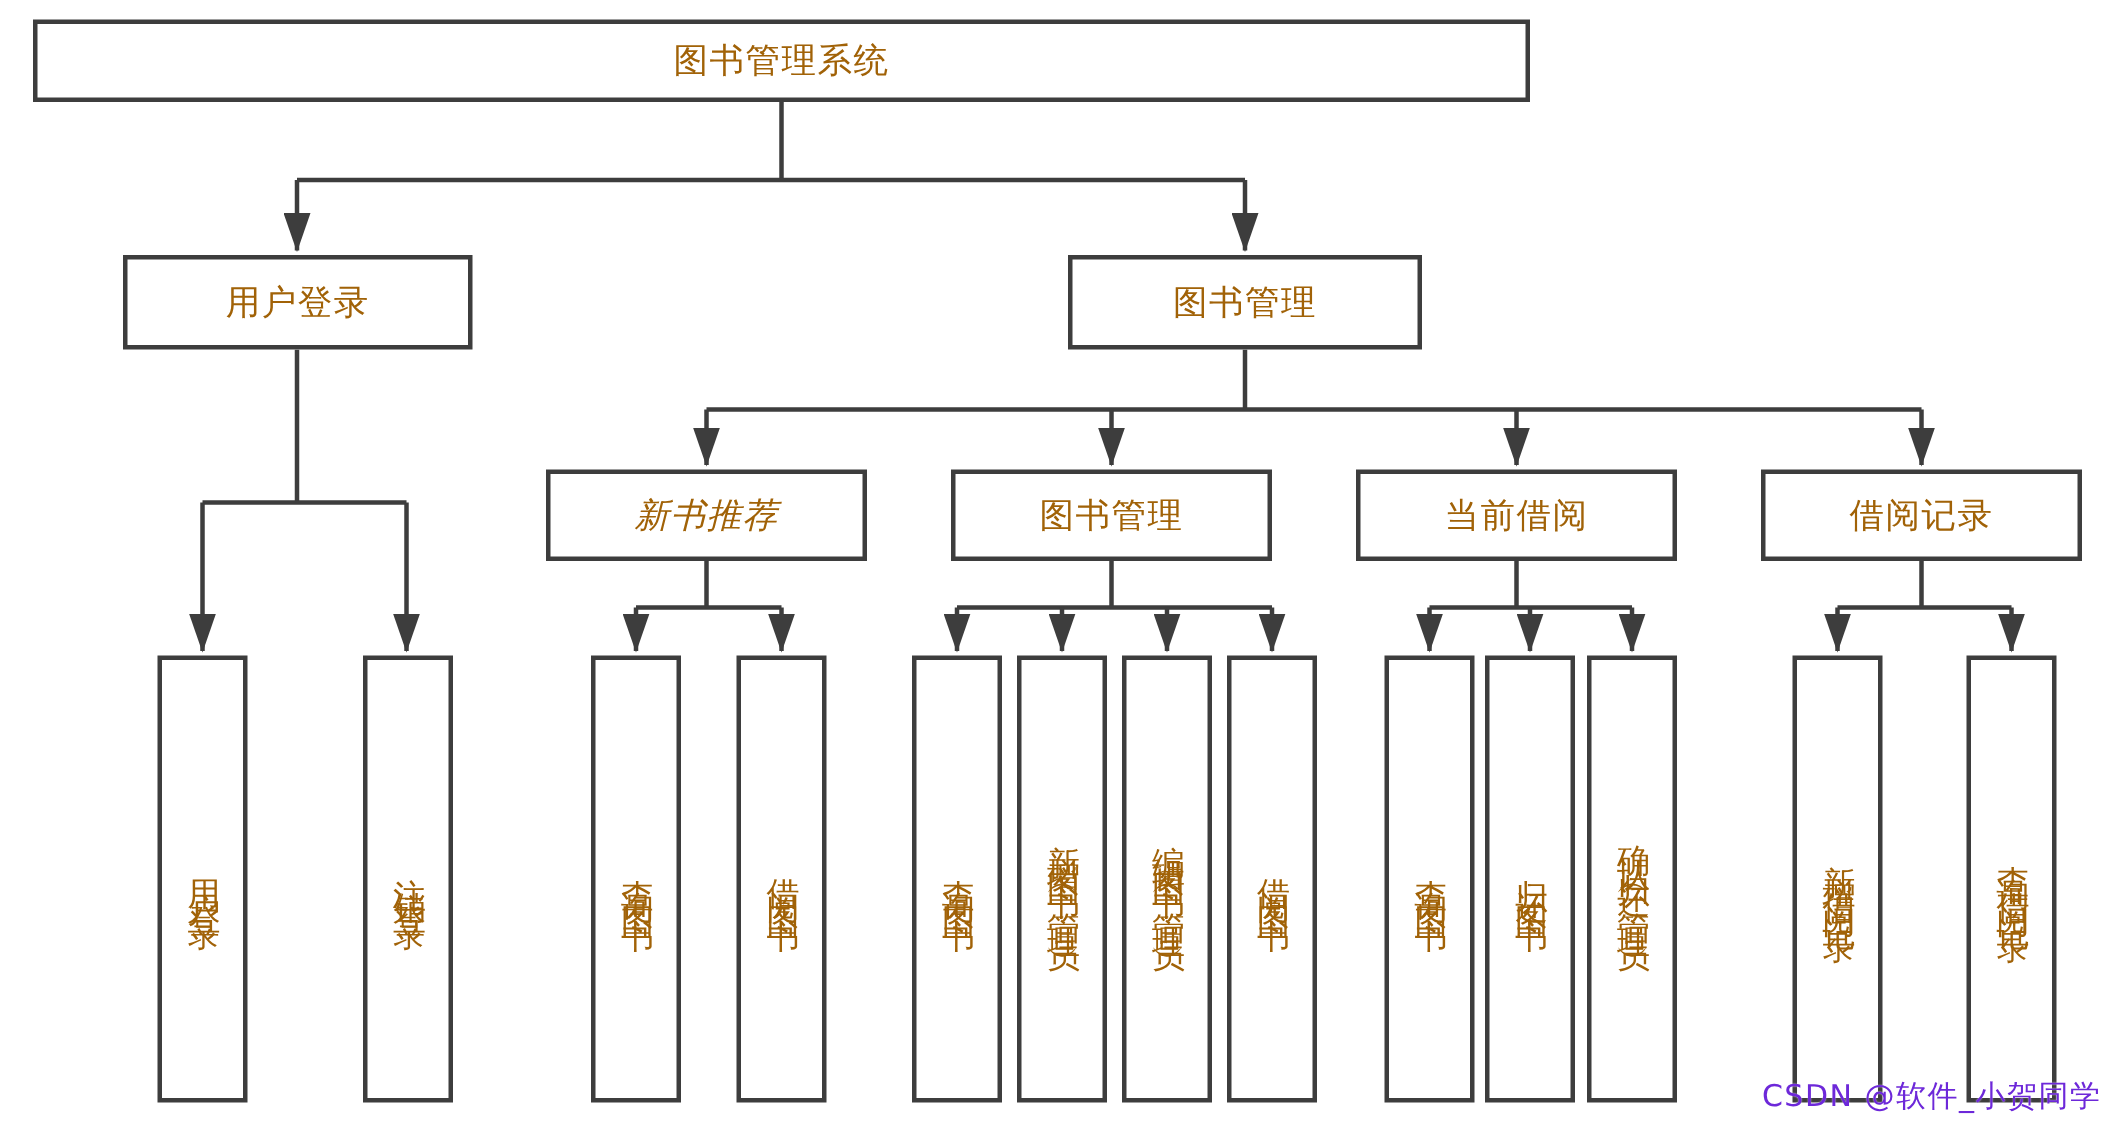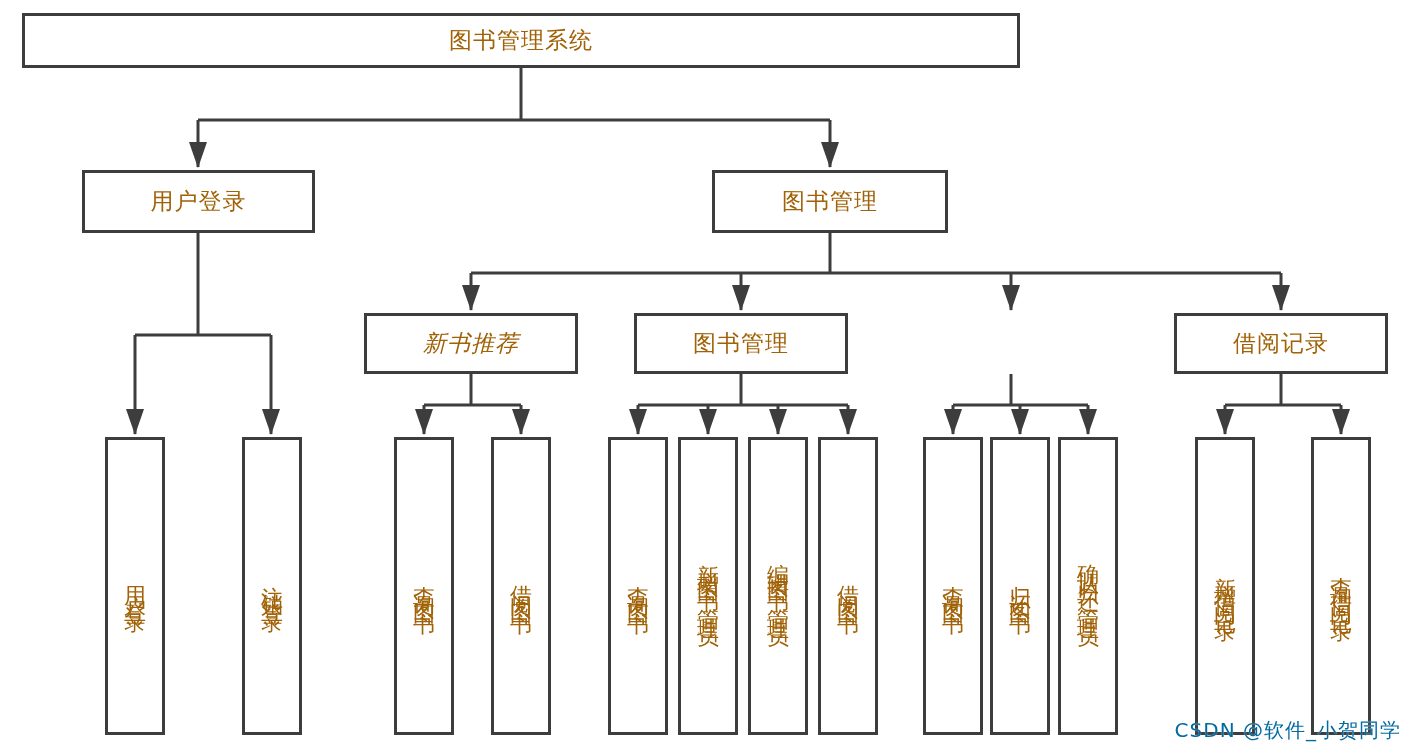--- a/index.html
+++ b/index.html
@@ -39,21 +39,21 @@
     letter-spacing: 9px;
     line-height: 1.0;
     white-space: nowrap;
   }
   .watermark {
     position: absolute;
     right: 4px;
     top: 717px;
     font-size: 20px;
     letter-spacing: 1px;
-    color: #0369a1;
+    color: #6d28d9;
     text-shadow: 0 0 1px rgba(255,255,255,0.8);
     white-space: nowrap;
     z-index: 5;
     text-align: right;
   }
 </style>
 </head>
 <body>
 
 <div id="stage">
@@ -123,20 +123,23 @@
   <div class="node h-node" style="left:712px; top:170px; width:236px; height:63px;">
     <span>图书管理</span>
   </div>
 
   <div class="node h-node" style="left:364px; top:313px; width:214px; height:61px;font-style:italic;">
     <span>新书推荐</span>
   </div>
   <div class="node h-node" style="left:634px; top:313px; width:214px; height:61px;">
     <span>图书管理</span>
   </div>
+  <div class="node h-node" style="left:904px; top:313px; width:214px; height:61px;">
+    <span>当前借阅</span>
+  </div>
   <div class="node h-node" style="left:1174px; top:313px; width:214px; height:61px;">
     <span>借阅记录</span>
   </div>
 
   <div class="node leaf" style="left:105px; top:437px; width:60px; height:298px;">
     <span class="v-label">用户登录</span>
   </div>
   <div class="node leaf" style="left:242px; top:437px; width:60px; height:298px;">
     <span class="v-label">注销登录</span>
   </div>

